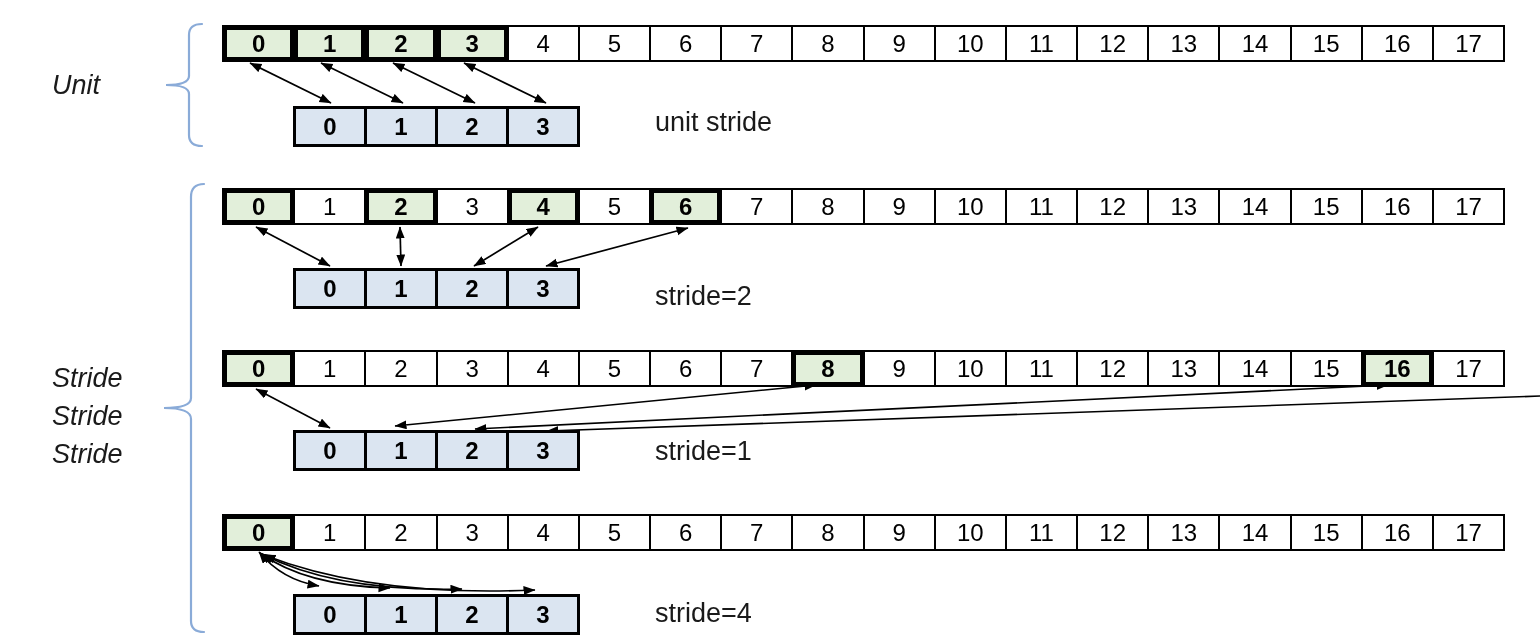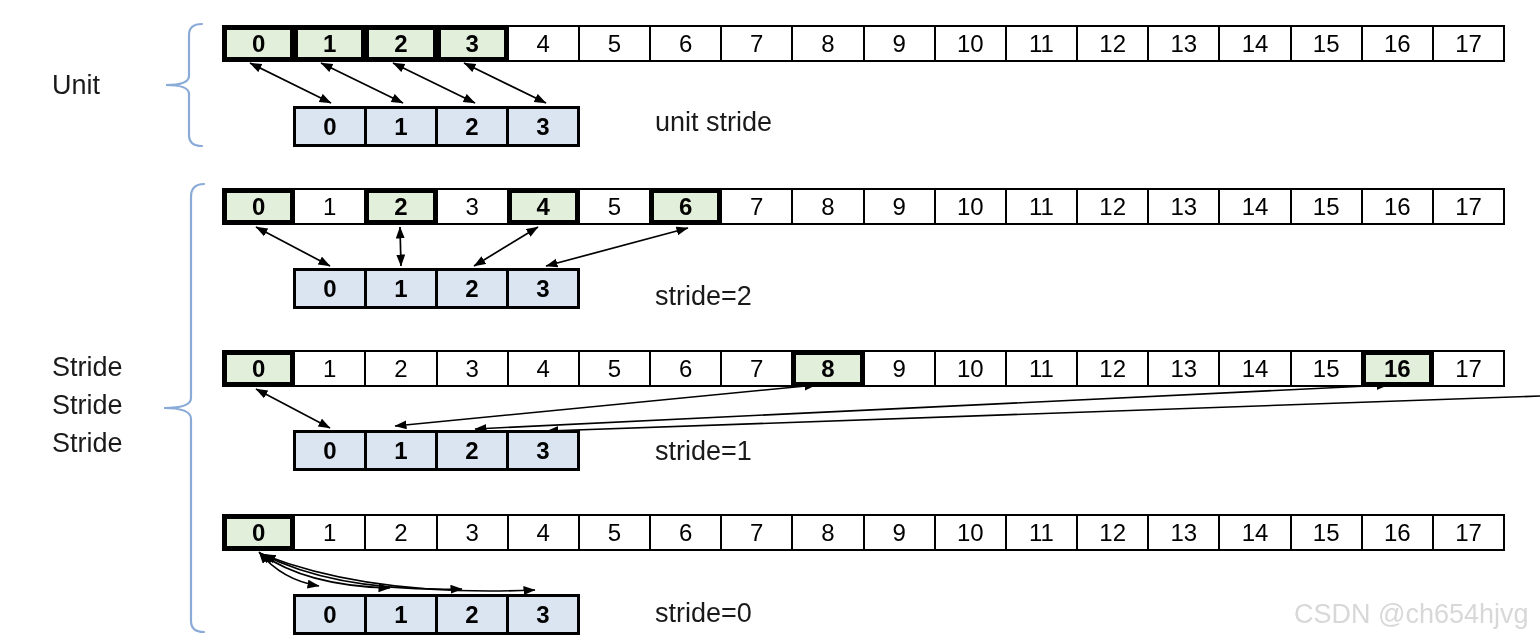--- a/index.html
+++ b/index.html
@@ -39,24 +39,24 @@
   .mem.r1{top:188px;} .vec.r1{top:268px;}
   .mem.r2{top:350px;} .vec.r2{top:430px;}
   .mem.r3{top:514px;} .vec.r3{top:594px;}
 
   .caption{
     position:absolute;left:655px;font-size:27px;color:#1a1a1a;white-space:nowrap;
   }
   .caption.c0{top:107px;} .caption.c1{top:281px;} .caption.c2{top:436px;} .caption.c3{top:598px;}
 
   .side-label{
-    position:absolute;left:52px;font-size:27px;color:#1a1a1a;line-height:38px;white-space:nowrap;
+    position:absolute;left:52px;font-size:27px;color:#1a1a1a;line-height:38px;white-space:nowrap;font-style:italic;
   }
   .side-label.unit{top:66px;}
-  .side-label.sgs{top:348px;}
+  .side-label.sgs{top:359px;}
 
   .watermark{
     position:absolute;left:1294px;top:599px;font-size:27px;color:#d8d8d8;white-space:nowrap;
   }
 </style>
 </head>
 <body>
 
 <div class="canvas">
 
@@ -216,17 +216,16 @@
       <div class="cell">15</div>
       <div class="cell">16</div>
       <div class="cell">17</div>
     </div>
   <div class="vec r3">
       <div class="vcell" style="background: rgb(219, 229, 241);">0</div>
       <div class="vcell" style="background: rgb(219, 229, 241);">1</div>
       <div class="vcell" style="background: rgb(219, 229, 241);">2</div>
       <div class="vcell" style="background: rgb(219, 229, 241);">3</div>
     </div>
-  <div class="caption c3">stride=0</div>
-
-  <div class="watermark">CSDN @ch654hjvg</div>
+  <div class="caption c3">stride=4</div>
+
 
 </div>
 
 </body></html>

